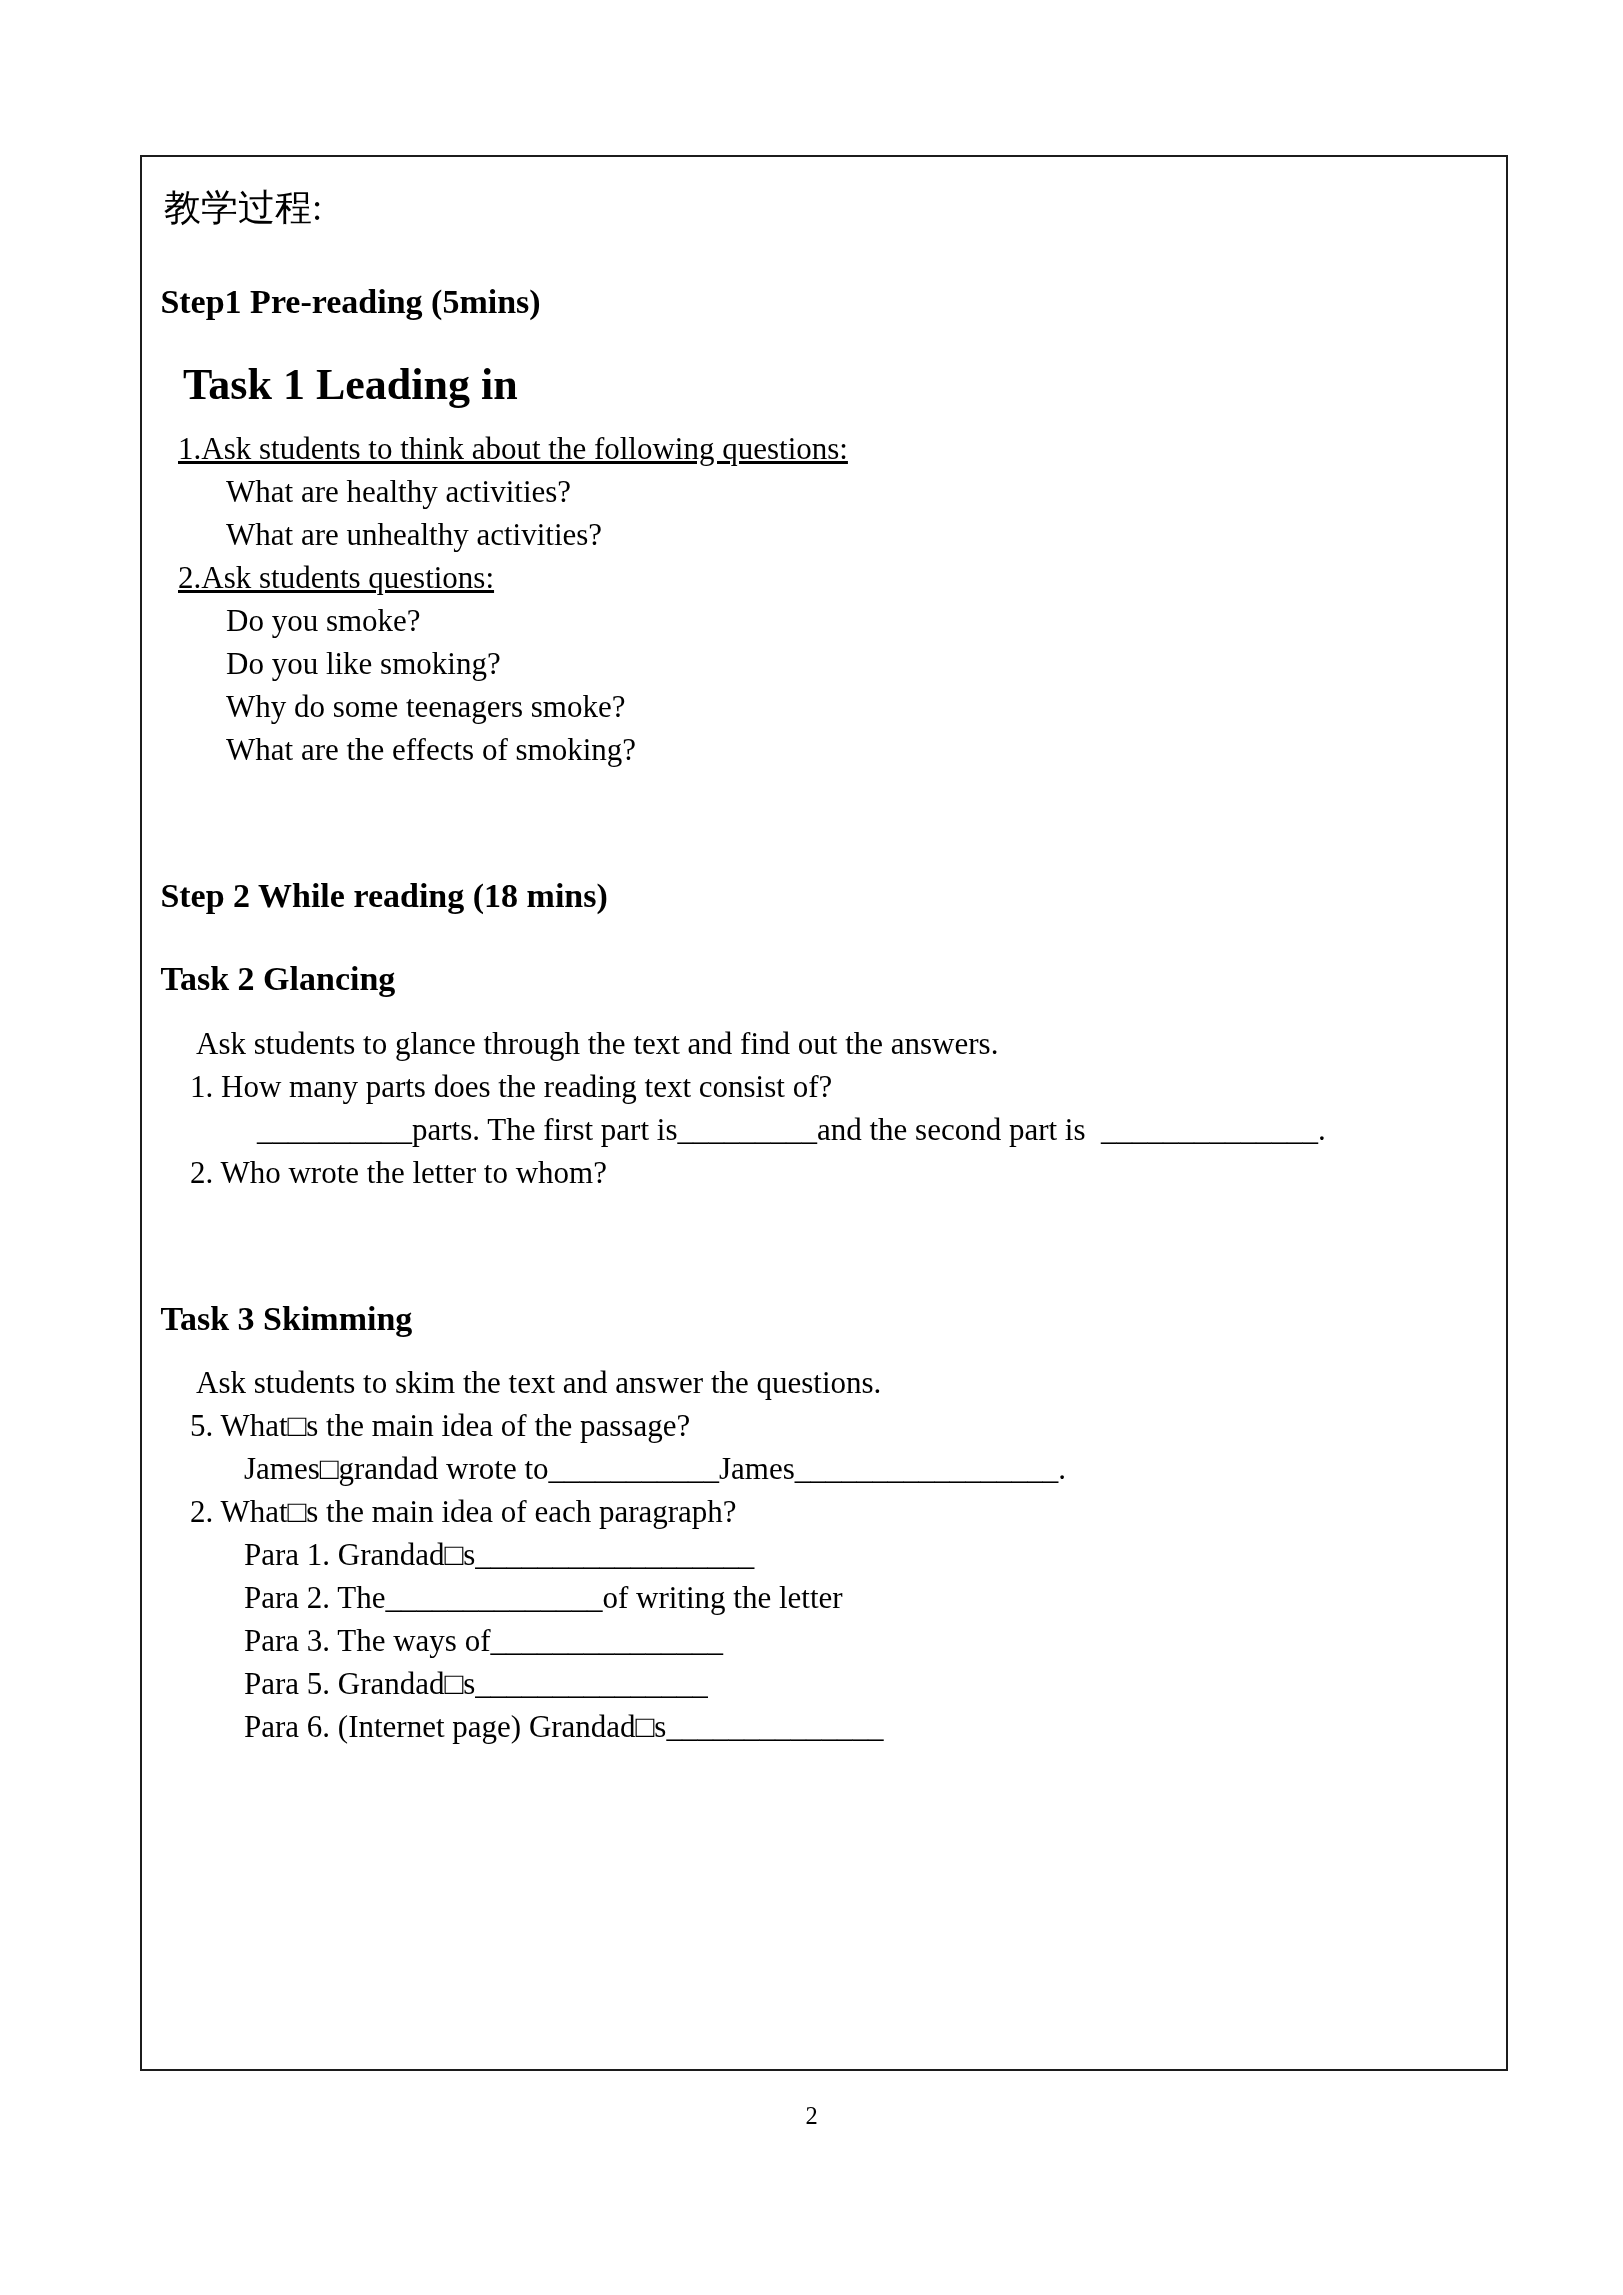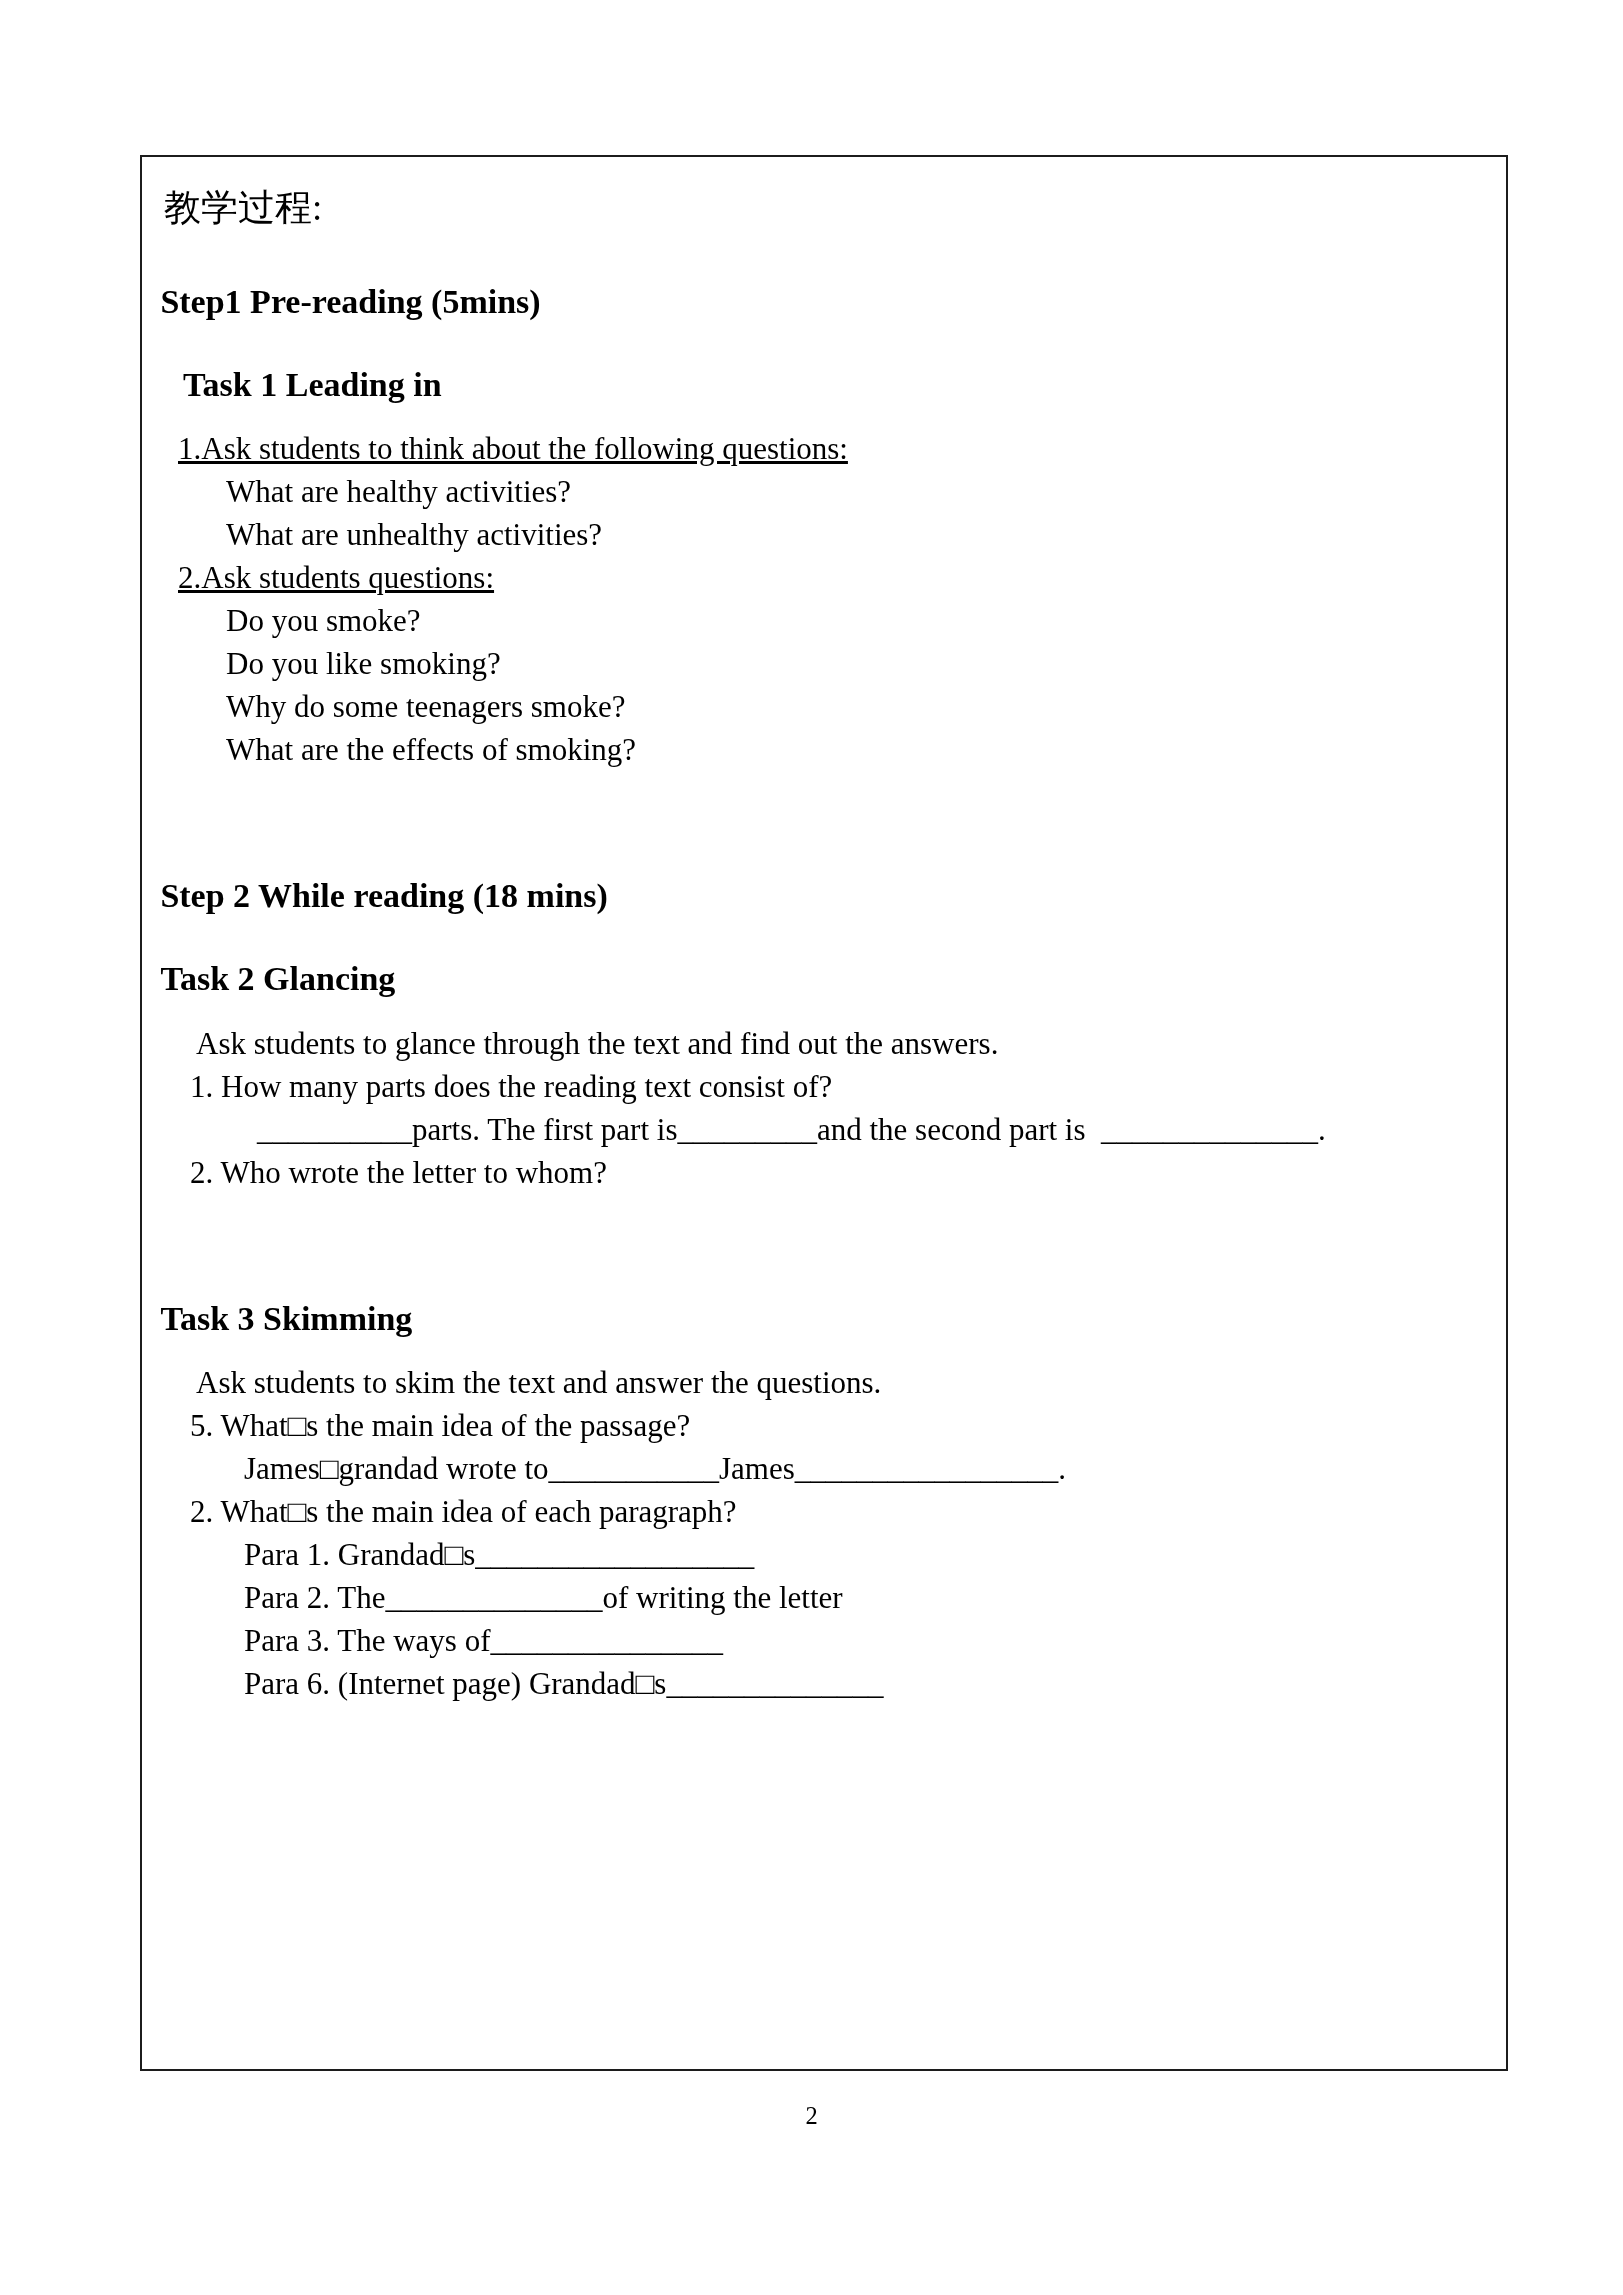--- a/index.html
+++ b/index.html
@@ -17,21 +17,21 @@
     left:140px; top:155px;
     width:1368px; height:1916px;
     border:2.7px solid #1c1c1c;
     background:#ffffff;
     padding-top:24.5px;
     overflow:hidden;
   }
   .line { white-space:pre-wrap; }
   .cn-title   { font-size:37px; line-height:52px; padding-left:22px; }
   .heading    { font-size:34px; font-weight:bold; line-height:45px; padding-left:18.4px; }
-  .subheading { font-size:34px; font-weight:bold; line-height:45px; padding-left:41px; }
+  .subheading { font-size:44px; font-weight:bold; line-height:45px; padding-left:41px; }
   .body-line  { font-size:31px; line-height:43px; }
 
   .mt-step1   { margin-top:45px; }
   .mt-task    { margin-top:38px; }
   .mt-list    { margin-top:20.5px; }
   .mt-section { margin-top:102px; }
 
   .ind-n1    { padding-left:36px;text-decoration:underline; }   
   .ind-q     { padding-left:84px; }  
   .ind-body  { padding-left:54px; }   
@@ -78,20 +78,21 @@
 
     <div>
       <div class="line heading mt-section">Task 3 Skimming</div>
       <div class="line body-line ind-body mt-list">Ask students to skim the text and answer the questions.</div>
       <div class="line body-line ind-num">5. What□s the main idea of the passage?</div>
       <div class="line body-line ind-ans">James□grandad wrote to___________James_________________.</div>
       <div class="line body-line ind-num">2. What□s the main idea of each paragraph?</div>
       <div class="line body-line ind-ans">Para 1. Grandad□s__________________</div>
       <div class="line body-line ind-ans">Para 2. The______________of writing the letter</div>
       <div class="line body-line ind-ans">Para 3. The ways of_______________</div>
+      <div class="line body-line ind-ans">Para 5. Grandad□s_______________</div>
       <div class="line body-line ind-ans">Para 6. (Internet page) Grandad□s______________</div>
     </div>
 
   </div>
 
   <div class="page-number">2</div>
 </div>
 
 
 </body></html>

